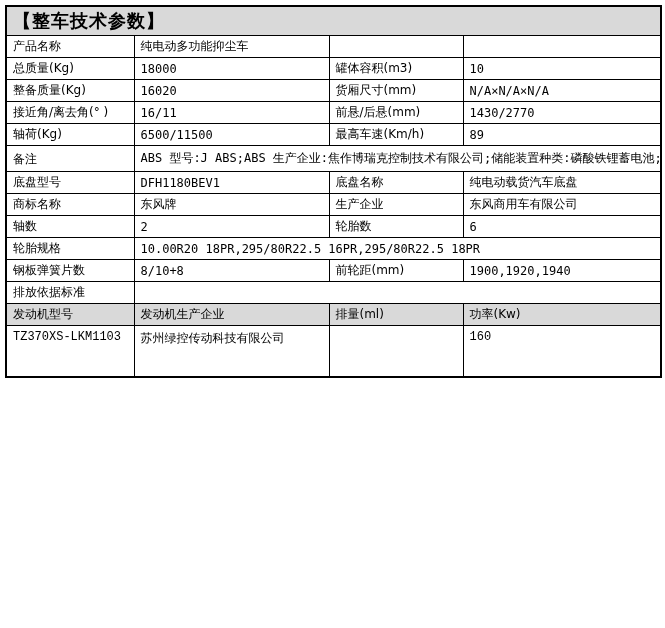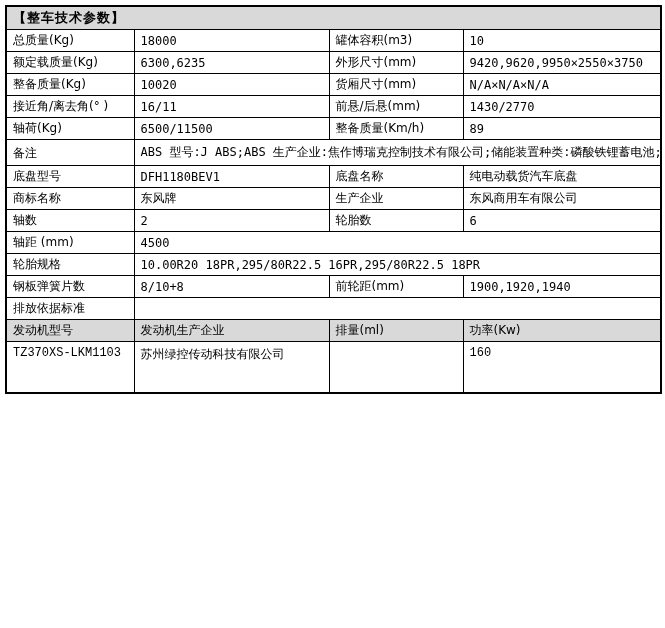--- a/index.html
+++ b/index.html
@@ -23,21 +23,21 @@
     color: #000000;
     padding: 2px 6px;
     height: 17px;
     overflow: hidden;
     white-space: nowrap;
     vertical-align: middle;
   }
   tr.title-row td {
     background: #d9d9d9;
     font-weight: bold;
-    font-size: 13px;
+    font-size: 18px;
     height: 18px;
     letter-spacing: 1px;
   }
   tr.engine-header td { background: #d9d9d9; }
   td.val {
     font-family: "DejaVu Sans Mono", "DejaVu Sans", monospace;
     font-size: 12px;
   }
   td.remark-val {
     white-space: normal;
@@ -62,47 +62,47 @@
       <col style="width:195px">
       <col style="width:134px">
       <col style="width:198px">
     </colgroup>
     <tbody>
       <tr class="title-row">
         <td colspan="4">【整车技术参数】</td>
       </tr>
 
       <tr>
+        <td>产品名称</td>
+        <td class="val">纯电动多功能抑尘车</td>
+        <td></td>
+        <td class="val"></td>
+      </tr>
+      <tr>
         <td>总质量(Kg)</td>
         <td class="val">18000</td>
         <td>罐体容积(m3)</td>
         <td class="val">10</td>
       </tr>
       <tr>
-        <td>额定载质量(Kg)</td>
-        <td class="val">6300,6235</td>
-        <td>外形尺寸(mm)</td>
-        <td class="val">9420,9620,9950×2550×3750</td>
-      </tr>
-      <tr>
         <td>整备质量(Kg)</td>
-        <td class="val">10020</td>
+        <td class="val">16020</td>
         <td>货厢尺寸(mm)</td>
         <td class="val">N/A×N/A×N/A</td>
       </tr>
       <tr>
         <td>接近角/离去角(° )</td>
         <td class="val">16/11</td>
         <td>前悬/后悬(mm)</td>
         <td class="val">1430/2770</td>
       </tr>
       <tr>
         <td>轴荷(Kg)</td>
         <td class="val">6500/11500</td>
-        <td>整备质量(Km/h)</td>
+        <td>最高车速(Km/h)</td>
         <td class="val">89</td>
       </tr>
 
       <tr>
         <td style="vertical-align:top; padding-top:5px;">备注</td>
         <td class="val remark-val" colspan="3">ABS 型号:J ABS;ABS 生产企业:焦作博瑞克控制技术有限公司;储能装置种类:磷酸铁锂蓄电池;储能装置生产企业:宁德时代新能源科技股份有限公司;侧后防护情况:侧面防护装置材料采用铝合金100,连接方式为螺栓连接,后防护装置材料为Q345A,连接方式为螺栓连接,后部防护装置的断面尺寸为:60×120(mm),离地面高度380mm;专用功能及装置:水泵,远程射雾器,储液箱,洒水系统,主要用途为抑尘、降霾、除尘等;选装喷雾,喷洒装置;后伸尺寸:720,920,1250;其他说明:电机的额定/峰值功率分别为:80kW/160kW;长度/轴距/后悬/后伸量对应关系(mm):9420/4500/2770/720;9620/4500/2770/920;9950/4500/2770/1250,有效容积:7.27 立方米,异型厢体,下缘总长:3700mm,上缘长:2700mm,宽 2450mm,高 1300mm;</td>
       </tr>
 
 
       <tr>
@@ -117,24 +117,20 @@
         <td>生产企业</td>
         <td class="val">东风商用车有限公司</td>
       </tr>
       <tr>
         <td>轴数</td>
         <td class="val">2</td>
         <td>轮胎数</td>
         <td class="val">6</td>
       </tr>
 
-      <tr>
-        <td>轴距 (mm)</td>
-        <td class="val" colspan="3">4500</td>
-      </tr>
       <tr>
         <td>轮胎规格</td>
         <td class="val" colspan="3">10.00R20 18PR,295/80R22.5 16PR,295/80R22.5 18PR</td>
       </tr>
 
       <tr>
         <td>钢板弹簧片数</td>
         <td class="val">8/10+8</td>
         <td>前轮距(mm)</td>
         <td class="val">1900,1920,1940</td>

